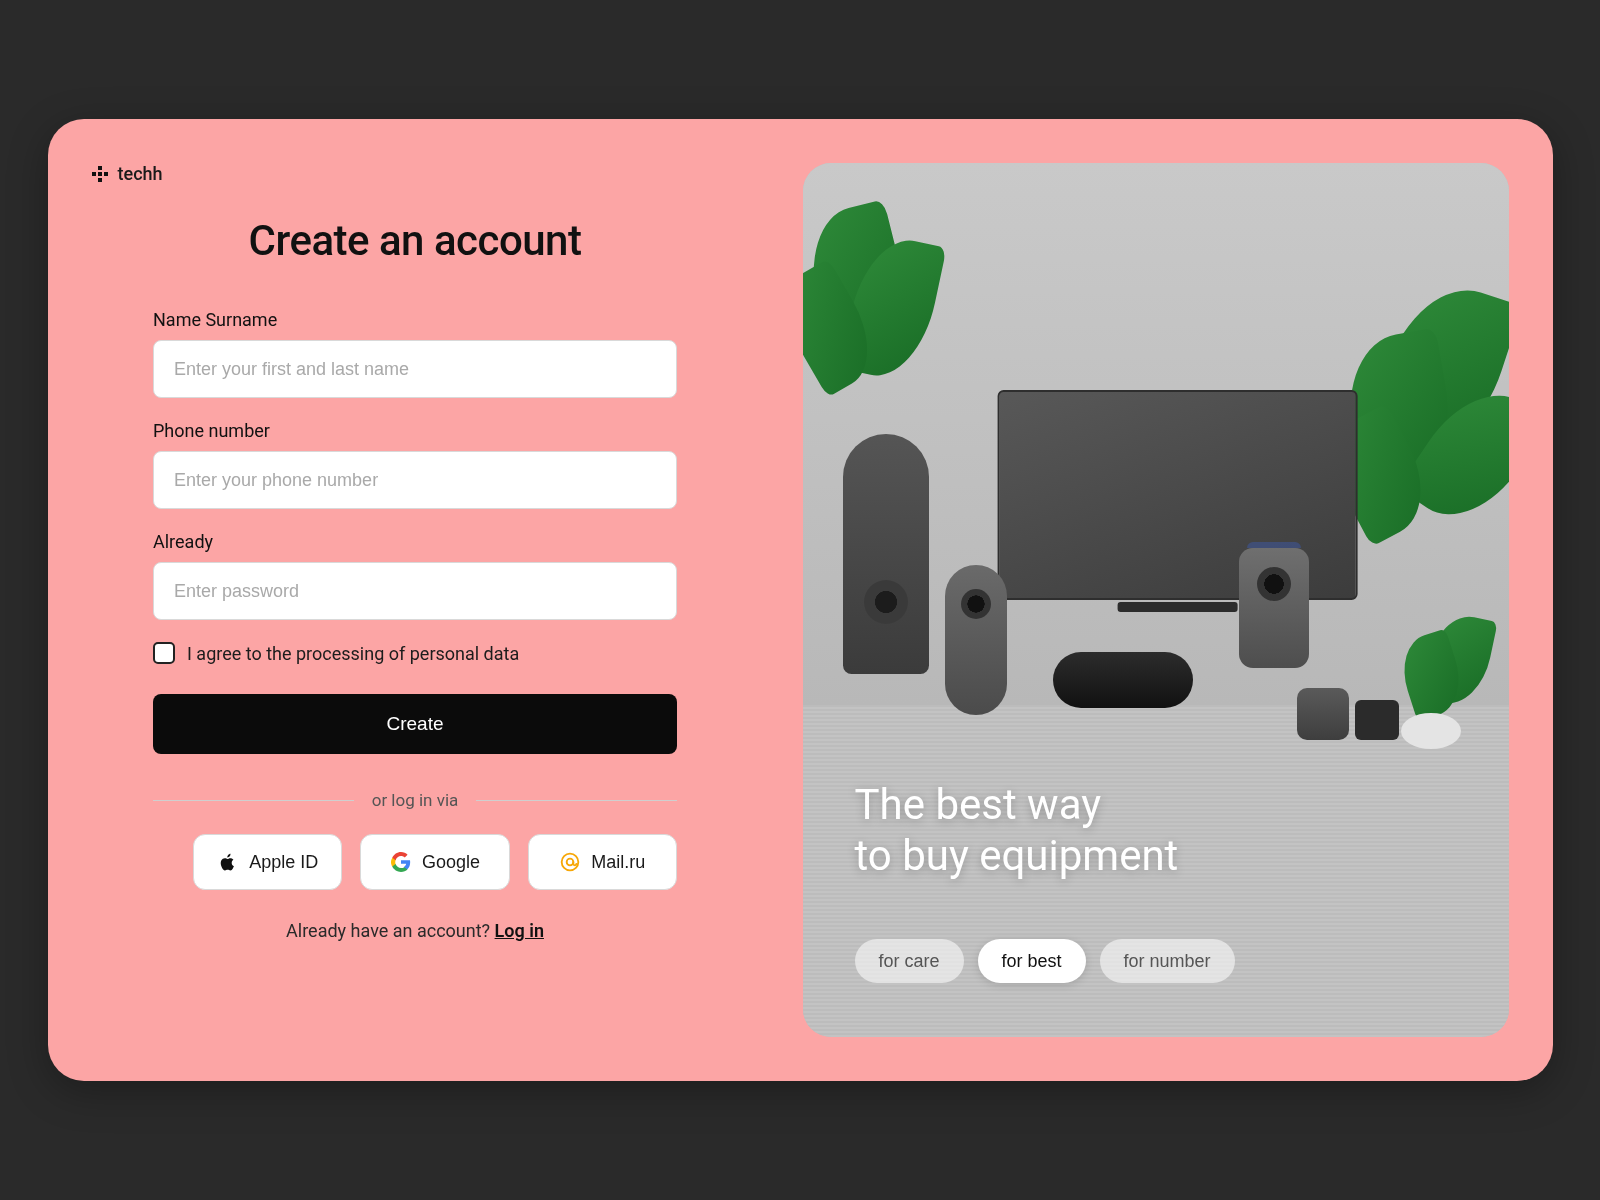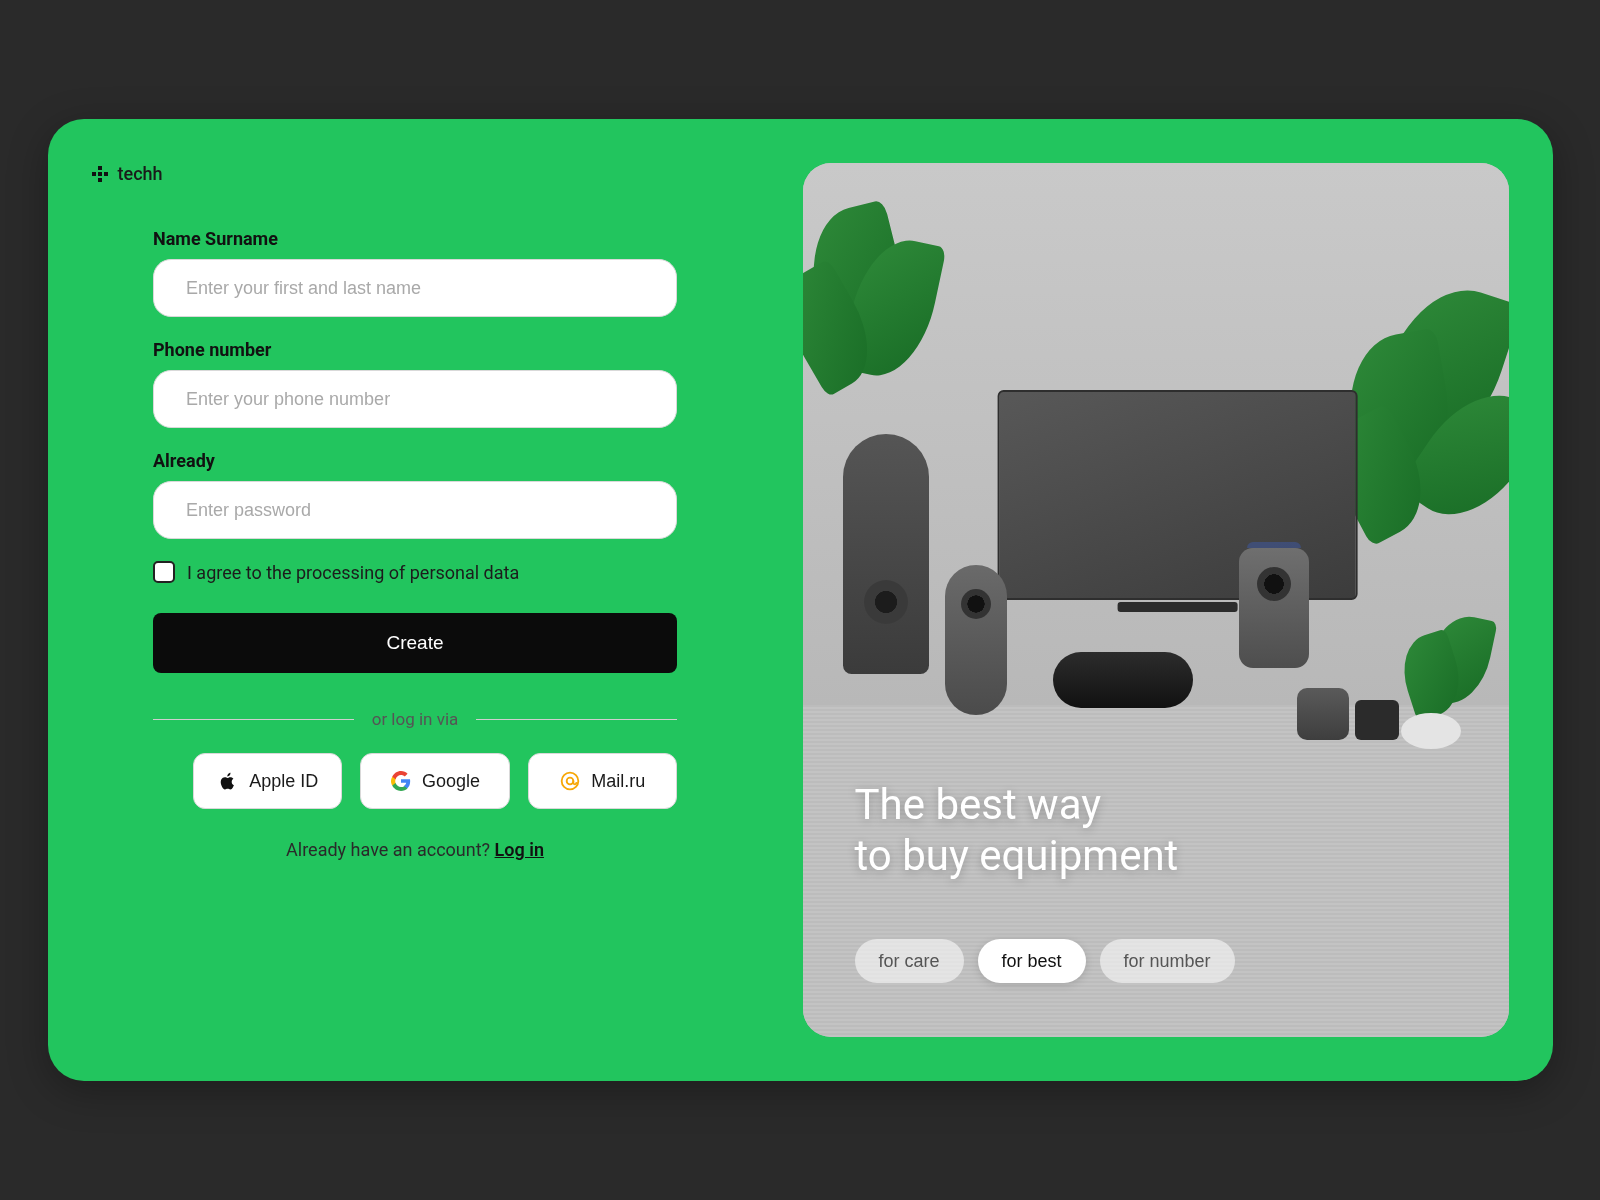--- a/index.html
+++ b/index.html
@@ -7,21 +7,21 @@
   body {
     font-family: -apple-system, BlinkMacSystemFont, "Segoe UI", Roboto, Helvetica, Arial, sans-serif;
     background: #2a2a2a;
     display: flex;
     align-items: center;
     justify-content: center;
   }
   .card {
     width: 1505px;
     height: 962px;
-    background: #22c55e;
+    background: #fca5a5;
     border-radius: 36px;
     display: flex;
     overflow: hidden;
     box-shadow: 0 10px 40px rgba(0,0,0,0.3);
     gap: 8px;
   }
   .left {
     flex: 1;
     padding: 44px 56px 44px 44px;
     display: flex;
@@ -45,27 +45,27 @@
   .title {
     font-size: 42px;
     font-weight: 500;
     color: #111;
     text-align: center;
     margin-top: 8px;
     margin-bottom: 44px;
     letter-spacing: -0.5px;
   }
   .field { margin-bottom: 22px; }
-  .label { font-size: 18px; color: #111; font-weight: 700; margin-bottom: 10px; display:block;margin-top:20px; }
+  .label { font-size: 18px; color: #111; font-weight: 400; margin-bottom: 10px; display:block;margin-top:20px; }
   .input {
     width: 100%;
     height: 58px;
     border: 1px solid #d9d9d9;
-    border-radius: 18px;
-    padding: 0 32px;
+    border-radius: 8px;
+    padding: 0 20px;
     font-size: 18px;
     color: #333;
     background: #fff;
   }
   .input::placeholder { color: #a9a9a9; }
   .consent {
     display: flex;
     align-items: flex-end;
     gap: 12px;
     margin-top: 6px;
@@ -215,20 +215,21 @@
             <rect x="0" y="6" width="4" height="4" fill="#111"></rect>
             <rect x="6" y="6" width="4" height="4" fill="#111"></rect>
             <rect x="12" y="6" width="4" height="4" fill="#111"></rect>
             <rect x="6" y="12" width="4" height="4" fill="#111"></rect>
           </svg>
       </span>
       <span class="brand-name">techh</span>
     </div>
 
     <div class="form-wrap">
+      <h1 class="title">Create an account</h1>
 
       <div class="field">
         <label class="label">Name Surname</label>
         <input class="input" type="text" placeholder="Enter your first and last name" style="">
       </div>
 
       <div class="field">
         <label class="label">Phone number</label>
         <input class="input" type="tel" placeholder="Enter your phone number" style="">
       </div>

